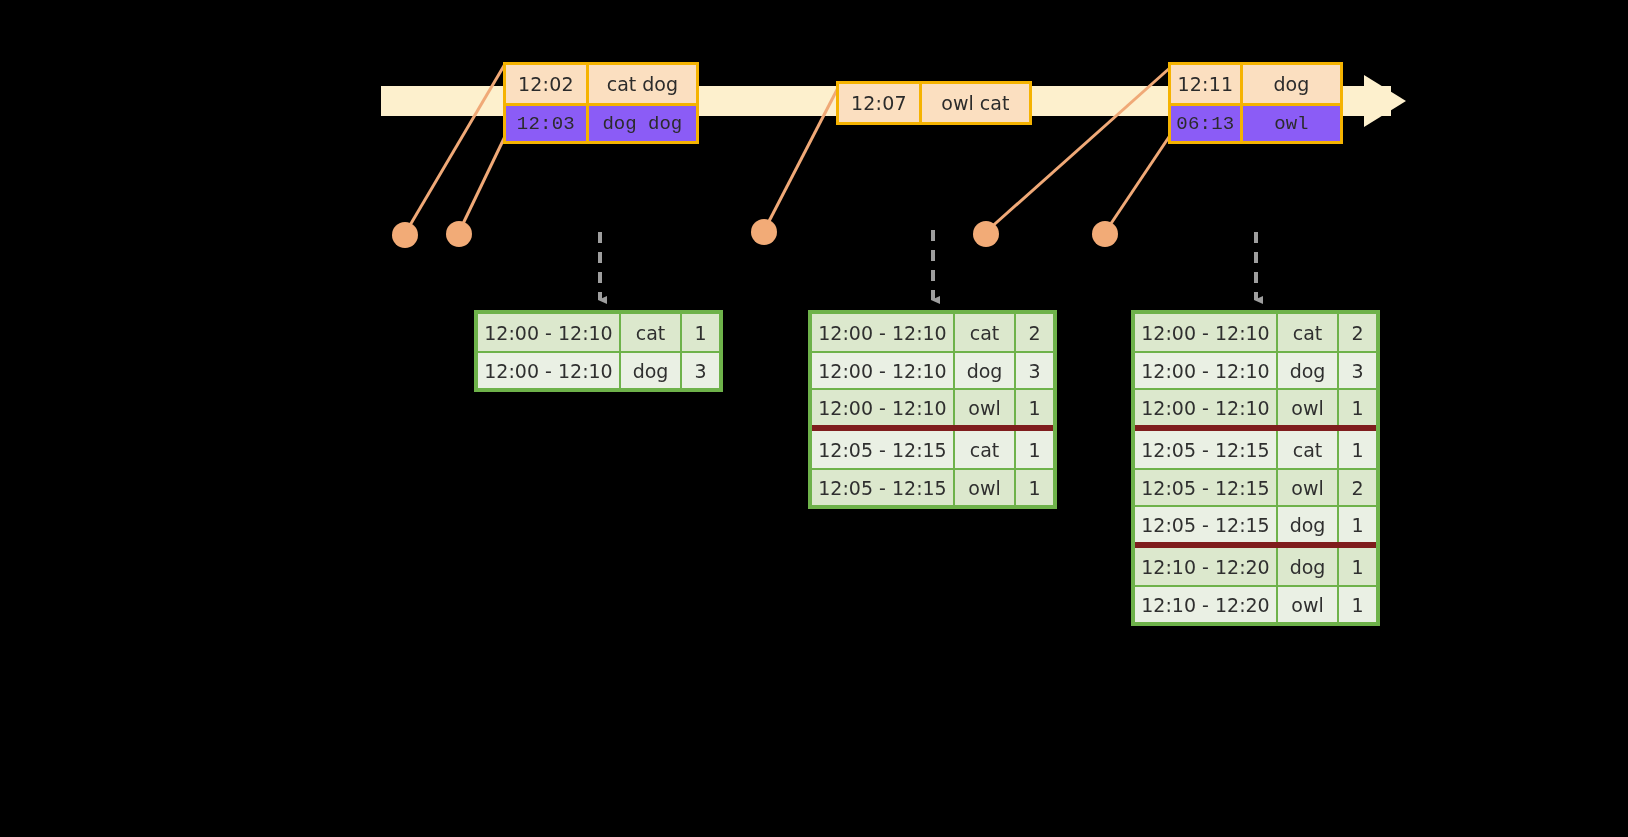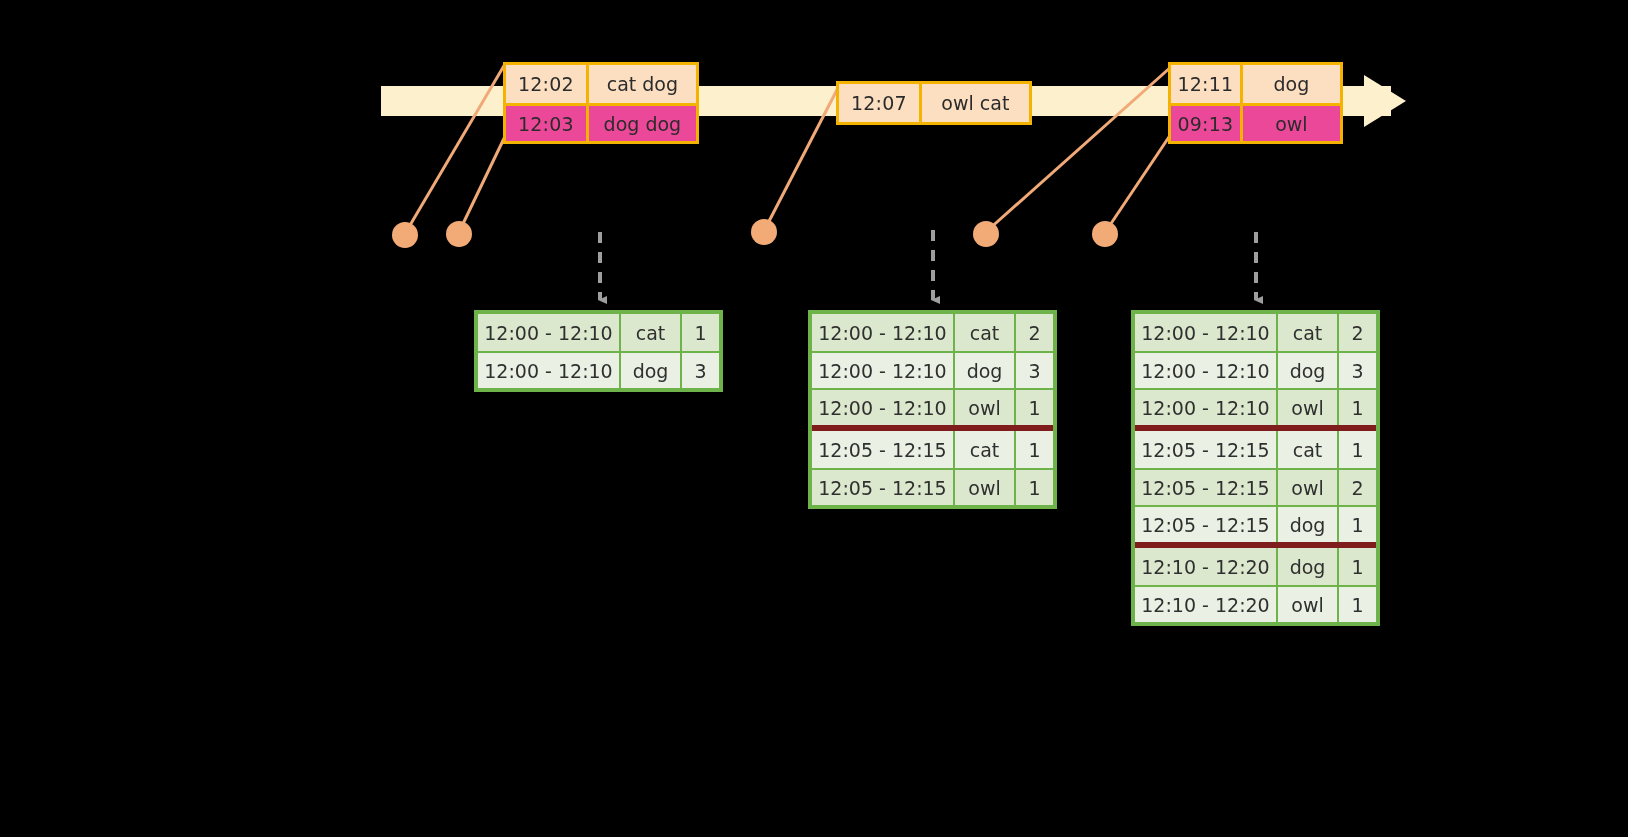--- a/index.html
+++ b/index.html
@@ -76,21 +76,21 @@
   }
   .evt-words {
     box-sizing: border-box;
     display: flex;
     align-items: center;
     justify-content: center;
     font-size: 19px;
     color: #2b2b2b;
   }
   .shade-a .evt-time, .shade-a .evt-words { background: #fbdfc0; }
-  .shade-b .evt-time, .shade-b .evt-words { background: #ec4899; }
+  .shade-b .evt-time, .shade-b .evt-words { background: #8b5cf6; font-family: Liberation Mono, monospace; }
 
   #evt-box-1 { left: 503px; top: 62px; width: 196px; }
   #evt-box-1 .evt-time  { width: 84px; }
   #evt-box-1 .evt-words { width: 109px; }
 
   #evt-box-2 { left: 836px; top: 81px; width: 196px; }
   #evt-box-2 .evt-time  { width: 84px; }
   #evt-box-2 .evt-words { width: 109px; text-align: right; }
 
   #evt-box-3 { left: 1168px; top: 62px; width: 175px; }
@@ -200,21 +200,21 @@
       <div class="evt-words">owl cat</div>
     </div>
   </div>
 
   <div class="evt-box" id="evt-box-3">
     <div class="evt-row shade-a">
       <div class="evt-time">12:11</div>
       <div class="evt-words">dog</div>
     </div>
     <div class="evt-row shade-b">
-      <div class="evt-time">09:13</div>
+      <div class="evt-time">06:13</div>
       <div class="evt-words">owl</div>
     </div>
   </div>
 
   <div class="res-table" id="res-table-1">
       <div class="res-group">
         <div class="res-row row-a">
           <div class="res-cell c-win">12:00 - 12:10</div>
           <div class="res-cell c-word">cat</div>
           <div class="res-cell c-cnt">1</div>

